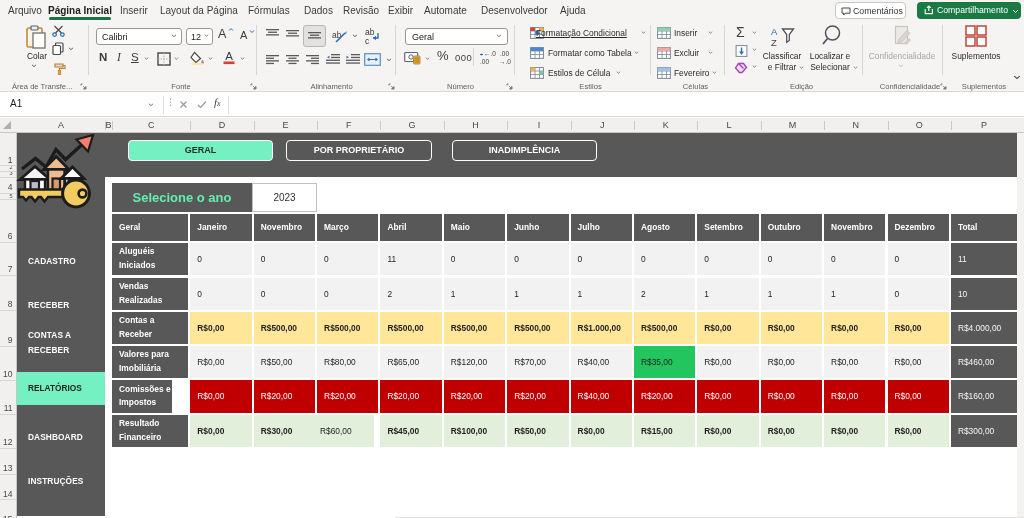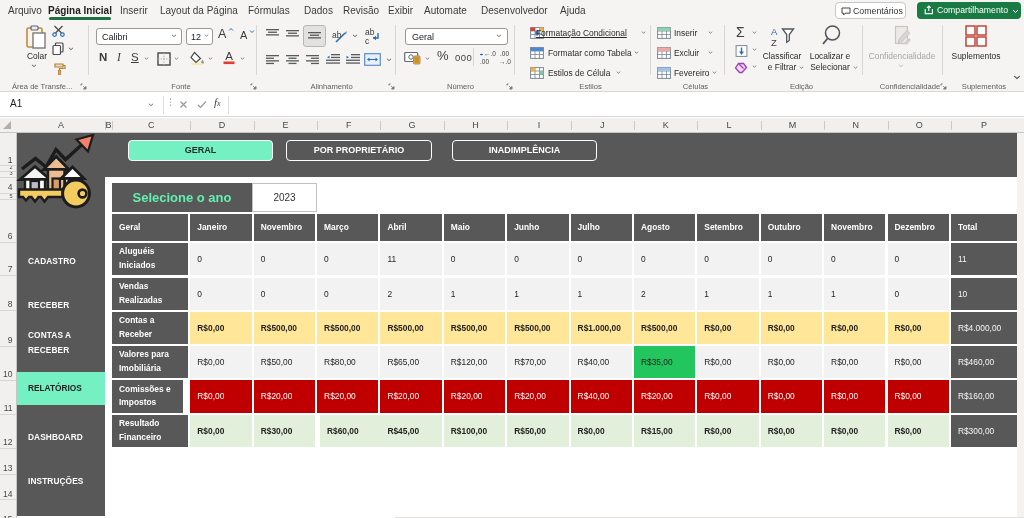--- a/index.html
+++ b/index.html
@@ -563,40 +563,40 @@
 <div class="c " style="left:395.2px;width:61.4px;background:#f2f2f2;color:#1f1f1f;font-weight:normal;">R$70,00</div>
 <div class="c " style="left:458.6px;width:61.4px;background:#f2f2f2;color:#1f1f1f;font-weight:normal;">R$40,00</div>
 <div class="c " style="left:522.0px;width:61.4px;background:#22c55e;color:#1f1f1f;font-weight:normal;">R$35,00</div>
 <div class="c " style="left:585.3px;width:61.4px;background:#f2f2f2;color:#1f1f1f;font-weight:normal;">R$0,00</div>
 <div class="c " style="left:648.7px;width:61.4px;background:#f2f2f2;color:#1f1f1f;font-weight:normal;">R$0,00</div>
 <div class="c " style="left:712.1px;width:61.4px;background:#f2f2f2;color:#1f1f1f;font-weight:normal;">R$0,00</div>
 <div class="c " style="left:775.5px;width:61.4px;background:#f2f2f2;color:#1f1f1f;font-weight:normal;">R$0,00</div>
 <div class="c tot" style="left:838.9px;width:66.2px;">R$460,00</div>
 </div>
 <div class="row" style="top:166.4px;height:32.2px;">
-<div class="c lab" style="left:0.0px;width:71px;">Comissões e<br>Impostos</div>
+<div class="c lab" style="left:0.0px;width:60px;">Comissões e<br>Impostos</div>
 <div class="c " style="left:78.3px;width:61.4px;background:#c00000;color:#fbfbfb;font-weight:normal;">R$0,00</div>
 <div class="c " style="left:141.7px;width:61.4px;background:#c00000;color:#fbfbfb;font-weight:normal;">R$20,00</div>
 <div class="c " style="left:205.1px;width:61.4px;background:#c00000;color:#fbfbfb;font-weight:normal;">R$20,00</div>
 <div class="c " style="left:268.4px;width:61.4px;background:#c00000;color:#fbfbfb;font-weight:normal;">R$20,00</div>
 <div class="c " style="left:331.8px;width:61.4px;background:#c00000;color:#fbfbfb;font-weight:normal;">R$20,00</div>
 <div class="c " style="left:395.2px;width:61.4px;background:#c00000;color:#fbfbfb;font-weight:normal;">R$20,00</div>
 <div class="c " style="left:458.6px;width:61.4px;background:#c00000;color:#fbfbfb;font-weight:normal;">R$40,00</div>
 <div class="c " style="left:522.0px;width:61.4px;background:#c00000;color:#fbfbfb;font-weight:normal;">R$20,00</div>
 <div class="c " style="left:585.3px;width:61.4px;background:#c00000;color:#fbfbfb;font-weight:normal;">R$0,00</div>
 <div class="c " style="left:648.7px;width:61.4px;background:#c00000;color:#fbfbfb;font-weight:normal;">R$0,00</div>
 <div class="c " style="left:712.1px;width:61.4px;background:#c00000;color:#fbfbfb;font-weight:normal;">R$0,00</div>
 <div class="c " style="left:775.5px;width:61.4px;background:#c00000;color:#fbfbfb;font-weight:normal;">R$0,00</div>
 <div class="c tot" style="left:838.9px;width:66.2px;">R$160,00</div>
 </div>
 <div class="row" style="top:200.7px;height:32.2px;">
 <div class="c lab" style="left:0.0px;width:76.3px;">Resultado<br>Financeiro</div>
 <div class="c " style="left:78.3px;width:61.4px;background:#e2efda;color:#1f1f1f;font-weight:bold;">R$0,00</div>
 <div class="c " style="left:141.7px;width:61.4px;background:#e2efda;color:#1f1f1f;font-weight:bold;">R$30,00</div>
-<div class="c " style="left:208px;width:61.4px;background:#e2efda;color:#1f1f1f;font-weight:bold;">R$60,00</div>
+<div class="c " style="left:201px;width:61.4px;background:#e2efda;color:#1f1f1f;font-weight:normal;">R$60,00</div>
 <div class="c " style="left:268.4px;width:61.4px;background:#e2efda;color:#1f1f1f;font-weight:bold;">R$45,00</div>
 <div class="c " style="left:331.8px;width:61.4px;background:#e2efda;color:#1f1f1f;font-weight:bold;">R$100,00</div>
 <div class="c " style="left:395.2px;width:61.4px;background:#e2efda;color:#1f1f1f;font-weight:bold;">R$50,00</div>
 <div class="c " style="left:458.6px;width:61.4px;background:#e2efda;color:#1f1f1f;font-weight:bold;">R$0,00</div>
 <div class="c " style="left:522.0px;width:61.4px;background:#e2efda;color:#1f1f1f;font-weight:bold;">R$15,00</div>
 <div class="c " style="left:585.3px;width:61.4px;background:#e2efda;color:#1f1f1f;font-weight:bold;">R$0,00</div>
 <div class="c " style="left:648.7px;width:61.4px;background:#e2efda;color:#1f1f1f;font-weight:bold;">R$0,00</div>
 <div class="c " style="left:712.1px;width:61.4px;background:#e2efda;color:#1f1f1f;font-weight:bold;">R$0,00</div>
 <div class="c " style="left:775.5px;width:61.4px;background:#e2efda;color:#1f1f1f;font-weight:bold;">R$0,00</div>
 <div class="c tot" style="left:838.9px;width:66.2px;">R$300,00</div>

